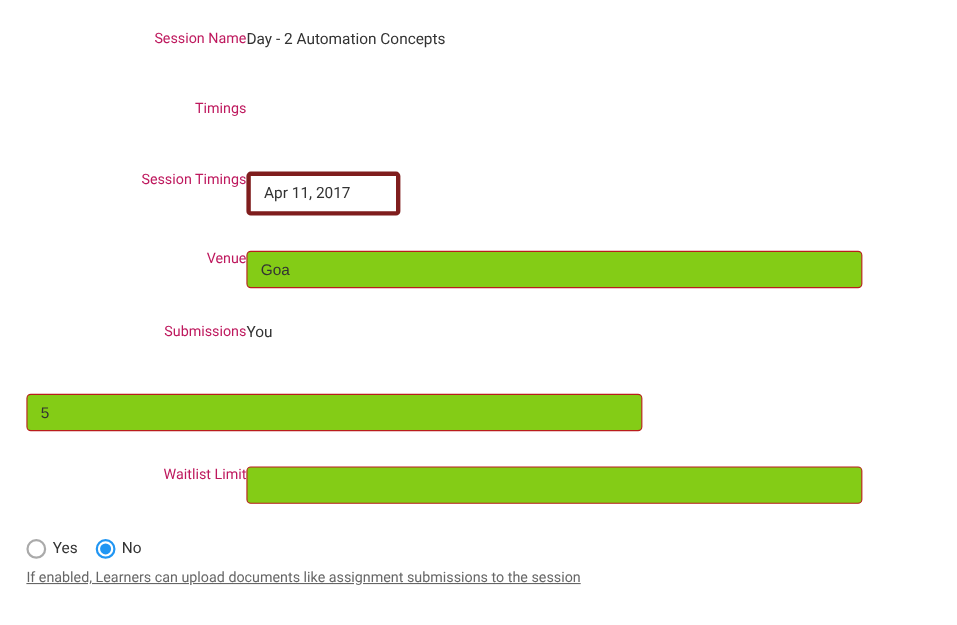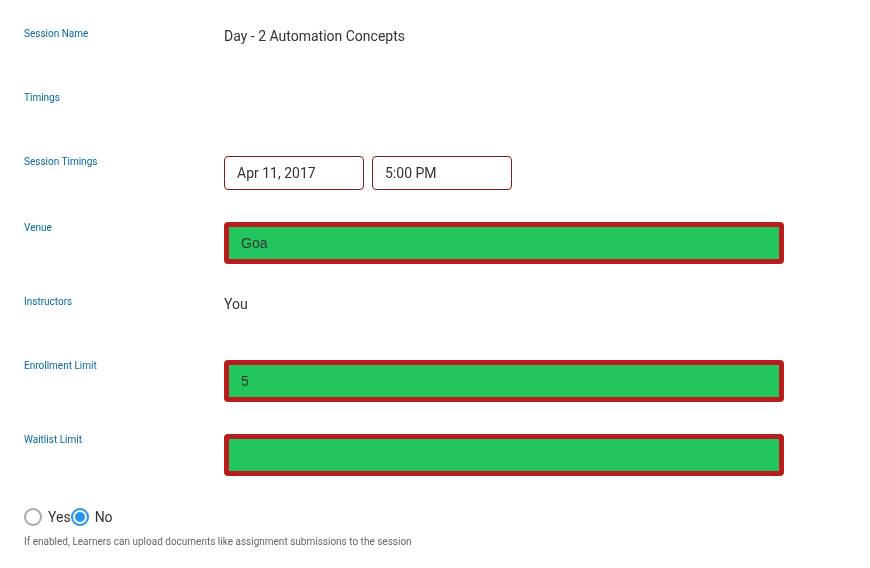--- a/index.html
+++ b/index.html
@@ -12,58 +12,60 @@
     }
     .form-row {
       display: flex;
       align-items: flex-start;
       margin-bottom: 24px;
       min-height: 40px;
     }
     .form-label {
       width: 200px;
       min-width: 200px;
-      color: #0369a1;
-      font-size: 10px;
+      color: #be185d;
+      font-size: 13px;
       padding-top: 8px;
+      text-align: right;
     }
     .form-value {
       flex: 1;
       color: #333;
       font-size: 14px;
       padding-top: 8px;
     }
     .timings-grid {
       display: flex;
       flex-wrap: wrap;
       gap: 8px;
     }
     .timing-box {
-      border: 1px solid #7f1d1d;
+      border: 4px solid #7f1d1d;
       border-radius: 4px;
       padding: 8px 12px;
       font-size: 14px;
       color: #333;
       background: #fff;
       min-width: 140px;
     }
     .input-field {
-      border: 5px solid #b91c1c;
+      border: 1px solid #b91c1c;
       border-radius: 4px;
       padding: 8px 12px;
       font-size: 14px;
       color: #333;
-      background: #22c55e;
+      background: #84cc16;
       width: 560px;
       max-width: 100%;
       outline: none;
     }
     .radio-group {
       display: flex;
       align-items: center;
+      gap: 16px;
       margin-bottom: 8px;
     }
     .radio-label {
       display: flex;
       align-items: center;
       gap: 6px;
       cursor: pointer;
       font-size: 14px;
       color: #333;
     }
@@ -83,62 +85,61 @@
       background: #fff;
     }
     .radio-circle.checked::after {
       content: '';
       width: 10px;
       height: 10px;
       border-radius: 50%;
       background: #2196F3;
     }
     .hint-text {
-      font-size: 10px;
+      font-size: 13px;
       color: #666;
       line-height: 1.5;
       max-width: 560px;
+      text-decoration: underline;
     }
   </style>
 </head>
 <body>
 
 <div class="form-row">
   <div class="form-label">Session Name</div>
   <div class="form-value">Day - 2 Automation Concepts</div>
 </div>
 
 <div class="form-row">
   <div class="form-label">Timings</div>
 </div>
 
 <div class="form-row">
   <div class="form-label">Session Timings</div>
   <div class="form-value">
     <div class="timings-grid">
       <div class="timing-box">Apr 11, 2017</div>
-      <div class="timing-box">5:00 PM</div>
     </div>
   </div>
 </div>
 
 <div class="form-row">
   <div class="form-label">Venue</div>
   <div class="form-value">
     <input type="text" class="input-field" value="Goa" style="">
   </div>
 </div>
 
 <div class="form-row">
-  <div class="form-label">Instructors</div>
+  <div class="form-label">Submissions</div>
   <div class="form-value">You</div>
 </div>
 
 <div class="form-row">
-  <div class="form-label">Enrollment Limit</div>
   <div class="form-value">
     <input type="text" class="input-field" value="5" style="">
   </div>
 </div>
 
 <div class="form-row">
   <div class="form-label">Waitlist Limit</div>
   <div class="form-value">
     <input type="text" class="input-field" style="">
   </div>

